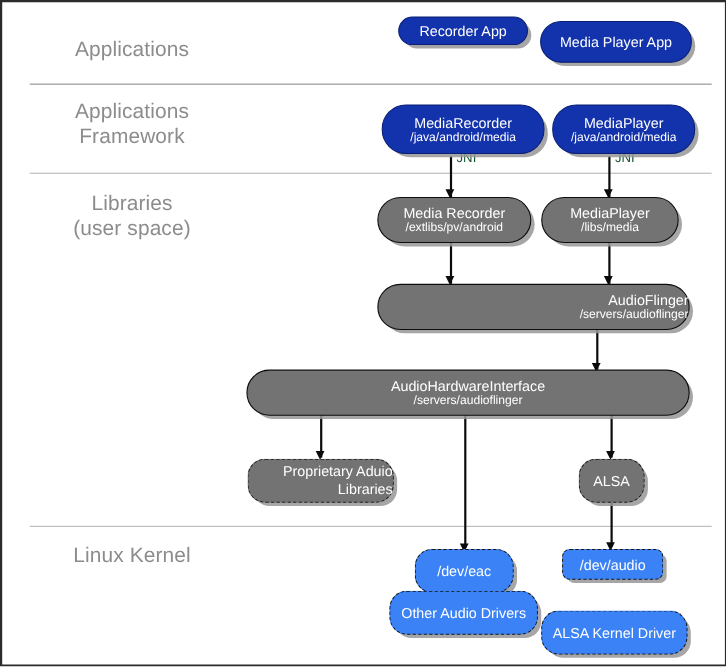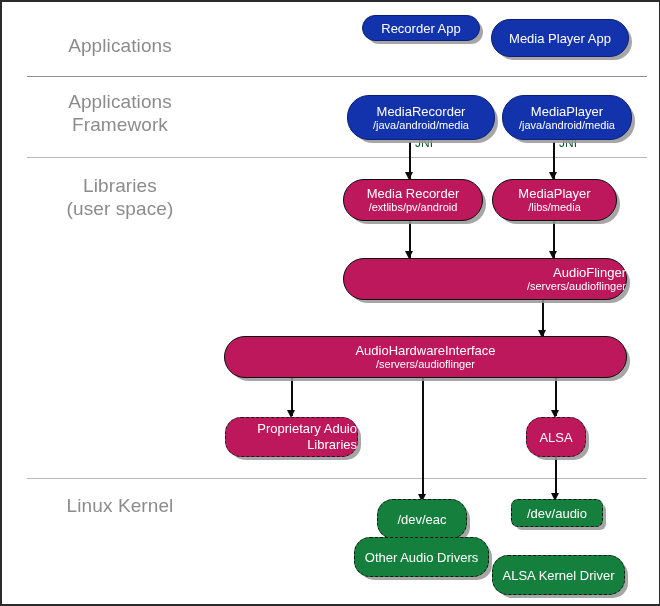--- a/index.html
+++ b/index.html
@@ -68,28 +68,28 @@
   .node .sub {
     font-size: 11px;
     line-height: 13px;
     white-space: nowrap;
   }
   .node.blue {
     background: #1333ac;
     border: 1.5px solid #0a1f75;
   }
   .node.green {
-    background: #be185d;
+    background: #737373;
     border: 1.5px solid #0d0d0d;
   }
   .node.green.dashed {
     border: 1.5px dashed #1a1a1a;
   }
   .node.red {
-    background: #15803d;
+    background: #3b82f6;
     border: 1.5px solid #111111;
   }
   .node.red.dashed {
     border: 1.5px dashed #141414;
   }
   .node.two-line .title { line-height: 16px; white-space: normal; text-align: right; }
 
   
   .vline {
     position: absolute;

